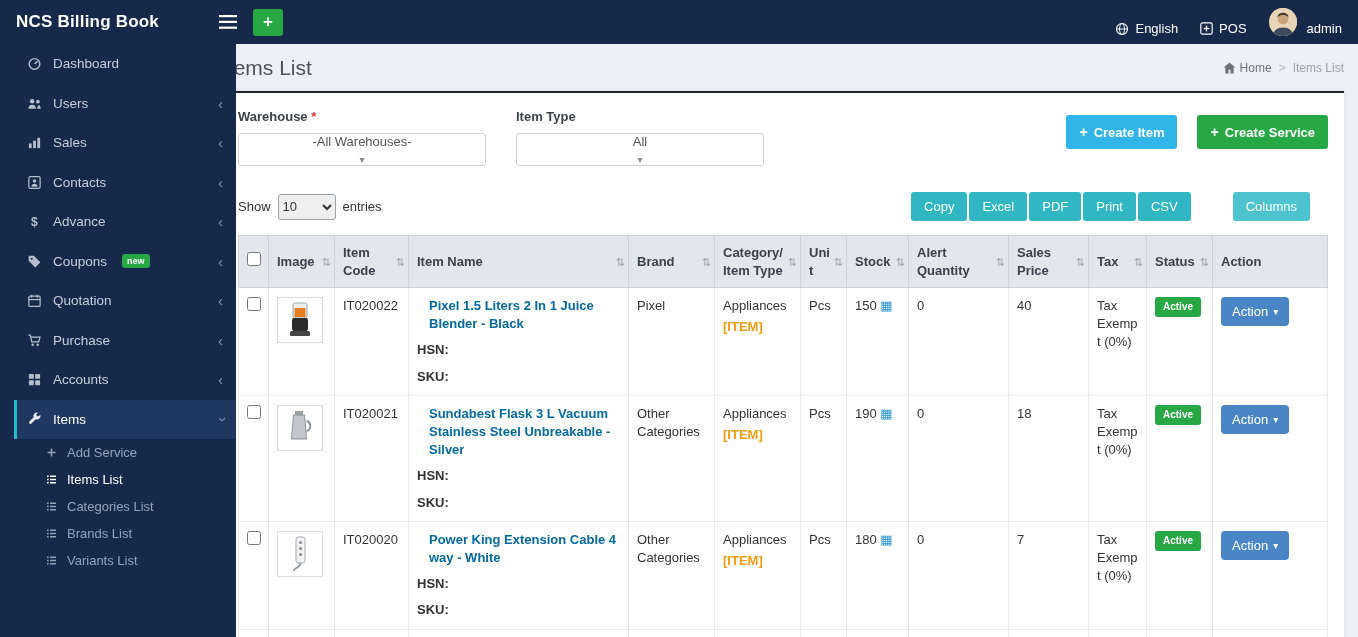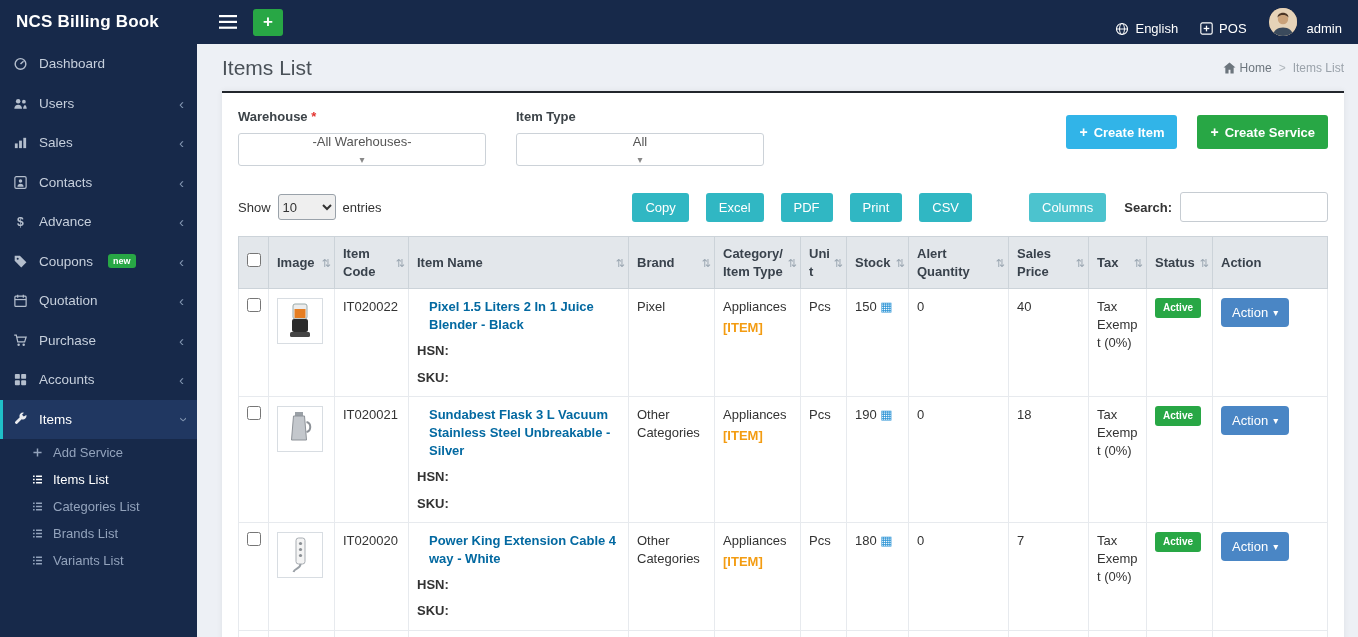--- a/index.html
+++ b/index.html
@@ -9,21 +9,21 @@
   
   .topbar { position:absolute; top:0; left:0; width:1358px; height:44px; background:#17294a; display:flex; align-items:center; z-index:20; }
   .brand { flex:0 0 207px; color:#fff; font-weight:bold; font-size:17px; padding-left:16px; letter-spacing:.2px; }
   .tb-menu { margin-left:12px; cursor:pointer; display:flex; }
   .tb-plus { width:30px; height:27px; background:#28a745; border-radius:3px; color:#fff; font-size:17px; font-weight:bold; display:flex; align-items:center; justify-content:center; margin-left:16px; cursor:pointer; }
   .tb-right { margin-left:auto; display:flex; align-items:flex-end; gap:22px; padding-right:16px; }
   .tb-item { color:#fff; font-size:13px; display:flex; align-items:center; gap:6px; cursor:pointer; }
   .avatar { width:28px; height:28px; border-radius:50%; overflow:hidden; background:#caa27a; flex:0 0 28px; margin-right:-12px; }
 
   
-  .sidebar { position:absolute; top:44px; left:0; width:197px; height:593px; background:#17294a; overflow:hidden; z-index:10; }
+  .sidebar { position:absolute; top:44px; left:0; width:236px; height:593px; background:#17294a; overflow:hidden; z-index:10;padding-left:14px; }
   .nav-item { height:39.5px; display:flex; align-items:center; gap:11px; padding:0 13px; color:#c6cfdc; font-size:13.5px; cursor:pointer; }
   .nav-item .si { width:15px; height:15px; flex:0 0 15px; opacity:.9; }
   .chev { margin-left:auto; color:#8396b1; font-size:15px; line-height:1; }
   .chev.down { transform:rotate(-90deg); }
   .nav-item.active { background:#203761; border-left:3px solid #1fc0c9; padding-left:10px; color:#fff; }
   .badge-new { background:#28a745; color:#fff; font-size:9px; font-weight:bold; padding:2px 5px; border-radius:3px; margin-left:4px; }
   .sub-item { height:27px; display:flex; align-items:center; gap:9px; padding:0 13px 0 31px; color:#93a3bc; font-size:13px; cursor:pointer; }
   .sub-item .si { width:13px; height:13px; flex:0 0 13px; }
   .sub-item.active { color:#fff; }
 
@@ -46,21 +46,21 @@
   .selectbox .caret { color:#888; font-size:10px; }
   .create-btns { margin-left:auto; display:flex; gap:20px; align-items:flex-start; padding-top:6px; }
   .btn { border:none; border-radius:3px; color:#fff; font-size:13px; font-weight:bold; padding:9px 13px; cursor:pointer; display:flex; align-items:center; gap:6px; font-family:inherit; }
   .btn-cyan { background:#31b4e8; }
   .btn-green { background:#28a745; }
   .btn .plus-g { font-size:14px; font-weight:bold; }
 
   .controls { display:flex; align-items:center; margin-top:26px; }
   .show { font-size:13px; color:#333; display:flex; align-items:center; gap:7px; }
   .show select { height:26px; width:58px; font-size:13px; border:1px solid #9aa2aa; border-radius:3px; font-family:inherit; color:#333; }
-  .dt-btns { margin-left:auto; display:flex; gap:17px; margin-right:18px; }
+  .dt-btns { margin-left:auto; display:flex; gap:2px; margin-right:18px; }
   .dt-btn { background:#30b7c3; color:#fff; border:none; font-size:13px; padding:7px 13px; border-radius:3px; cursor:pointer; font-family:inherit; }
   .dt-btn.columns { background:#4cc3ce;margin-left:40px; }
   .search { display:flex; align-items:center; gap:8px; font-size:13px; font-weight:bold; color:#333; }
   .search input { width:148px; height:30px; border:1px solid #c6ccd2; border-radius:3px; padding:0 8px; font-family:inherit; font-size:13px; }
 
   .tablewrap { margin-top:14px; }
   table { width:100%; border-collapse:collapse; table-layout:fixed; }
   th { background:#e3e7eb; border:1px solid #ccd3d9; font-size:13px; font-weight:bold; color:#39424c; text-align:left; padding:8px 15px 8px 8px; vertical-align:middle; position:relative; height:52px; line-height:1.35; word-break:break-word; }
   th .sort { position:absolute; right:3px; top:50%; transform:translateY(-50%); color:#9aa6b1; font-size:11px; font-weight:normal; cursor:pointer; }
   td { border:1px solid #e7eaee; font-size:13px; color:#333; padding:9px 8px; vertical-align:top; line-height:1.4; word-break:break-word; }
@@ -294,24 +294,20 @@
         <select><option>10</option></select>
         <span>entries</span>
       </div>
       <div class="dt-btns">
         <button class="dt-btn">Copy</button>
         <button class="dt-btn">Excel</button>
         <button class="dt-btn">PDF</button>
         <button class="dt-btn">Print</button>
         <button class="dt-btn">CSV</button>
         <button class="dt-btn columns">Columns</button>
-      </div>
-      <div class="search">
-        <span>Search:</span>
-        <input type="text" style="">
       </div>
     </div>
 
     <div class="tablewrap">
       <table>
         <colgroup>
           <col style="width:30px">
             <col style="width:66px">
             <col style="width:74px">
             <col style="width:220px">

